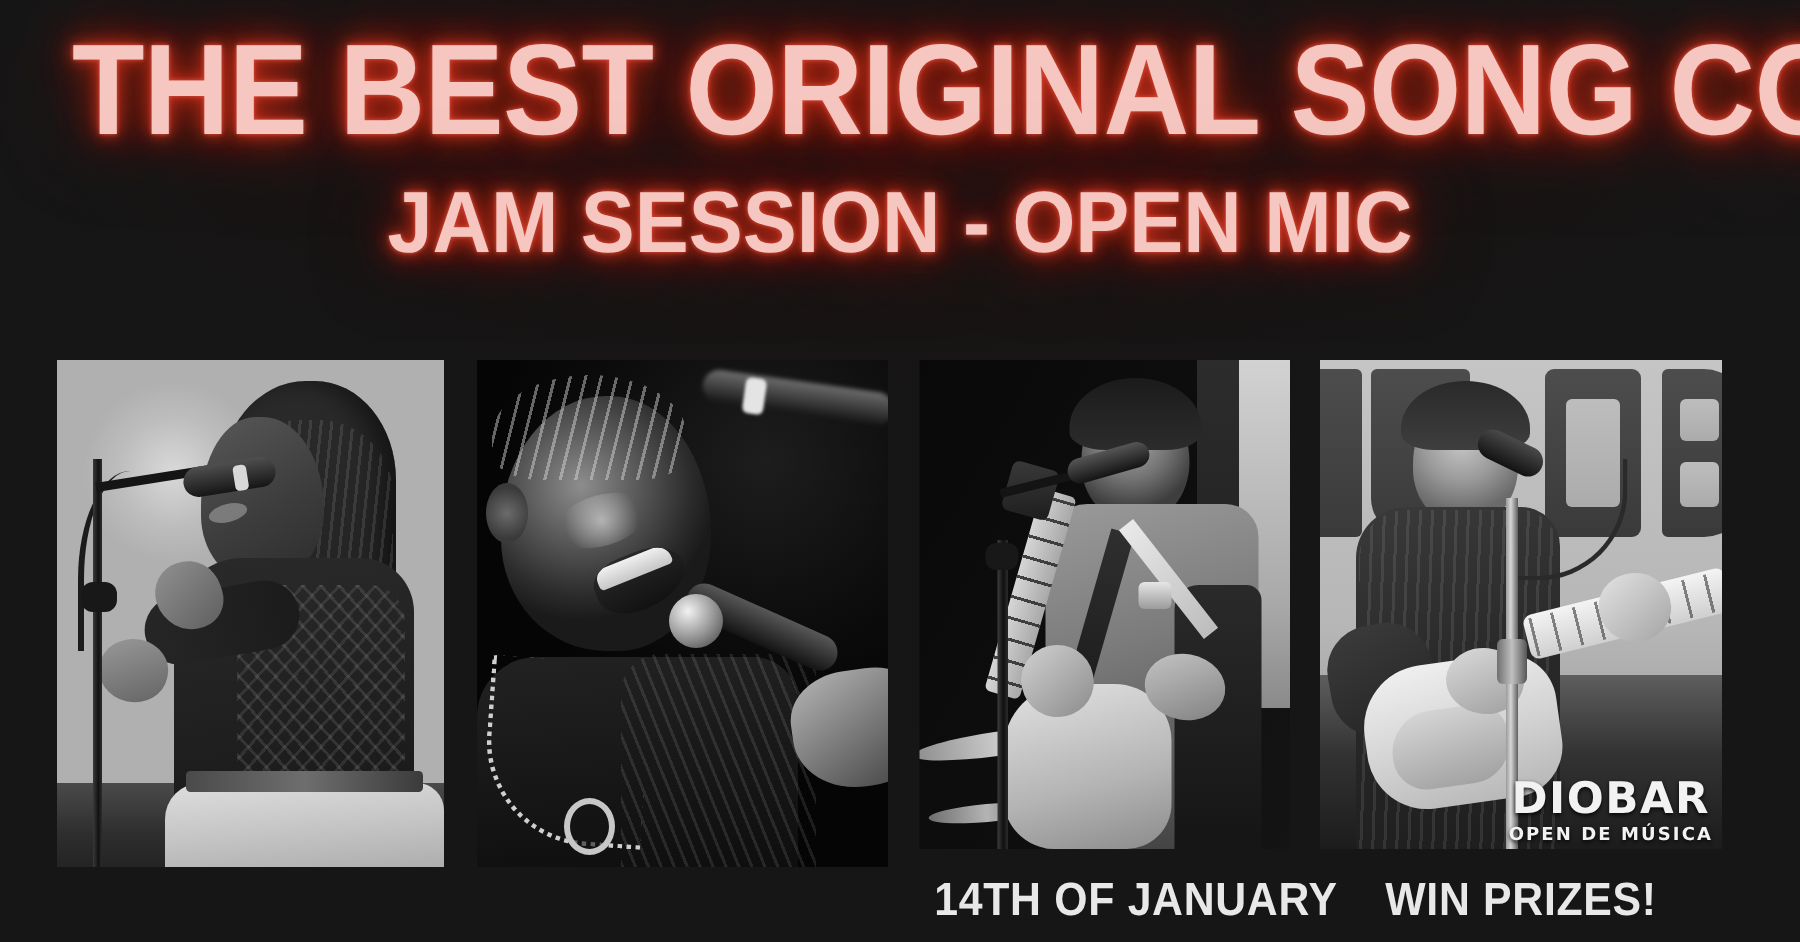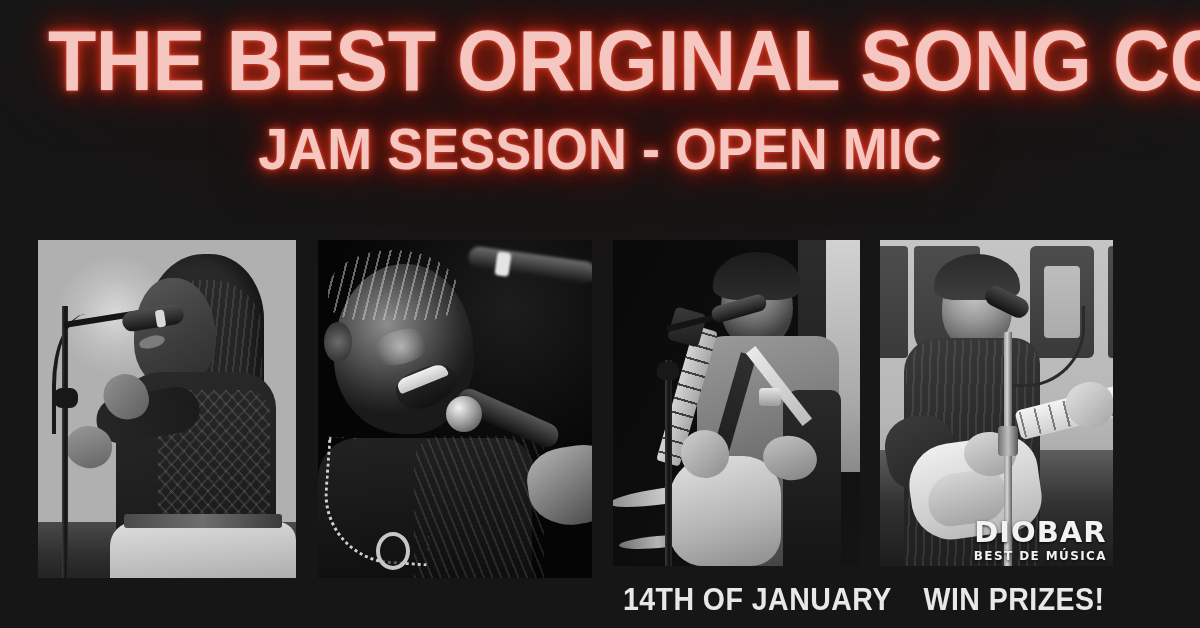--- a/index.html
+++ b/index.html
@@ -226,21 +226,21 @@
     background:#141414; transform: rotate(-14deg); transform-origin:left center; }
   .p3 .mic-head { position:absolute; left:98px; top:60px; width:56px; height:17px;
     background: linear-gradient(180deg,#565656,#141414); border-radius: 9px; transform: rotate(-16deg); }
   .p3 .clamp { position:absolute; left:44px; top:122px; width:22px; height:18px; background:#181818; border-radius:7px; }
   .p3 .cymbal { position:absolute; left:-4px; top:248px; width:110px; height:16px;
     background: linear-gradient(90deg,#8d8d8d,#c9c9c9 50%,#7a7a7a); border-radius: 50%; transform: rotate(-8deg); }
   .p3 .cymbal2 { position:absolute; left:6px; top:296px; width:78px; height:12px;
     background: linear-gradient(90deg,#6f6f6f,#b4b4b4 50%,#5e5e5e); border-radius: 50%; transform: rotate(-5deg); }
 
   
-  .p4 { left: 880px; top: 240px; width: 233px; height: 326px; }
+  .p4 { left: 880px; top: 240px; width: 268px; height: 326px; }
   .p4 .bg-fill { background: linear-gradient(180deg,#c5c5c5 0%, #b6b6b6 55%, #8f8f8f 100%); }
   .p4 .letters { position:absolute; inset:0; }
   .p4 .L { position:absolute; background: linear-gradient(180deg,#4d4d4d,#3a3a3a); }
   .p4 .L1 { left:-6px;  top:6px;  width:34px; height:112px; border-radius:4px; }
   .p4 .L2 { left:34px;  top:6px;  width:66px; height:112px; border-radius:4px 4px 26px 26px; }
   .p4 .L3 { left:150px; top:6px;  width:64px; height:112px; border-radius:6px; }
   .p4 .L3h { left:164px; top:26px; width:36px; height:72px; border-radius:4px;
     background: linear-gradient(180deg,#bdbdbd,#ababab); }
   .p4 .L4 { left:228px; top:6px;  width:56px; height:112px; border-radius: 4px 28px 28px 4px; }
   .p4 .L4h { left:240px; top:26px; width:26px; height:28px; border-radius:4px;
@@ -448,21 +448,21 @@
       <div class="frets"></div>
       <div class="hand"></div>
       <div class="hand2"></div>
       <div class="mic-cable"></div>
       <div class="mic-stand"></div>
       <div class="mic-clamp"></div>
       <div class="mic-head"></div>
     </div>
     <div class="wm">
       <span class="wm-main">DIOBAR</span>
-      <span class="wm-sub">BEST DE MÚSICA</span>
+      <span class="wm-sub">OPEN DE MÚSICA</span>
     </div>
   </div>
 
   <div class="caption cap-date">14TH OF JANUARY</div>
 
   <div class="caption cap-prizes">WIN PRIZES!</div>
 
 
 </div>
 

